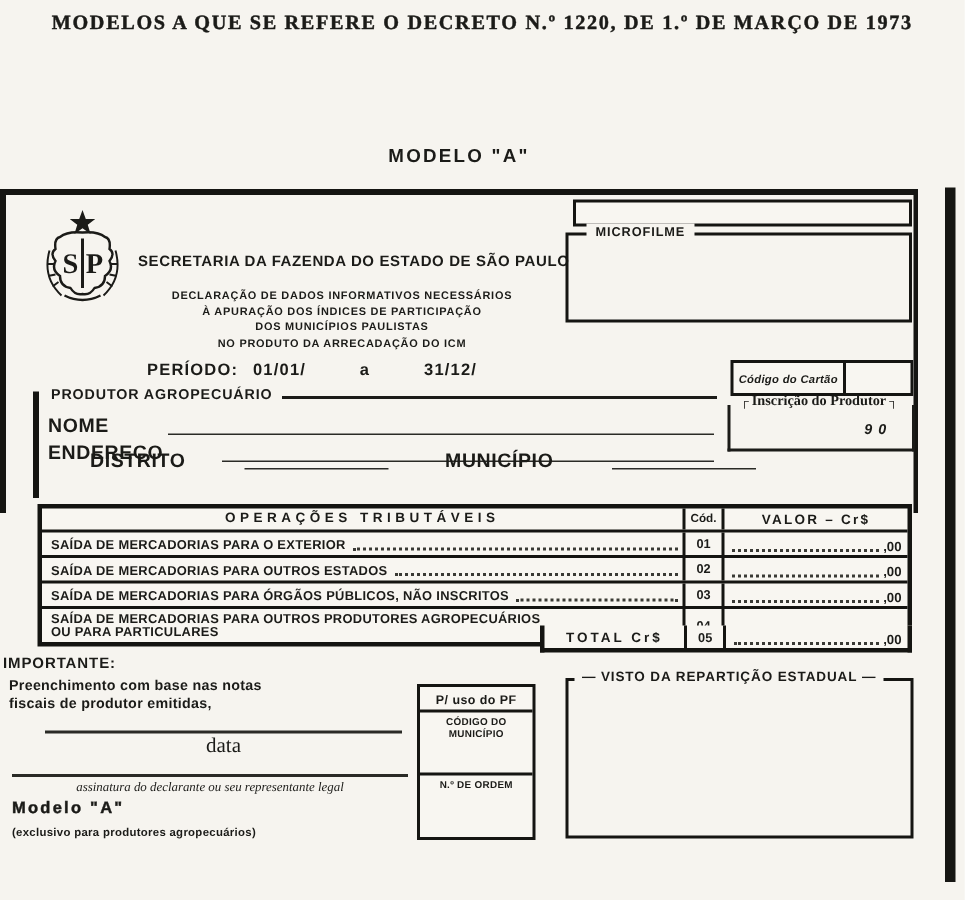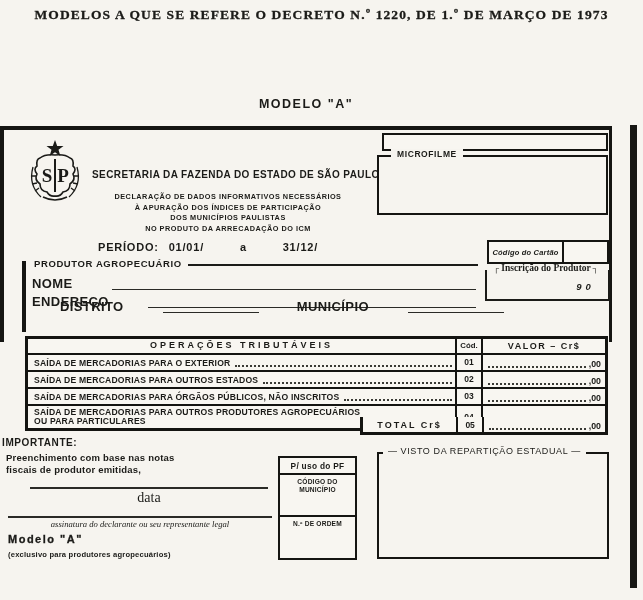--- a/index.html
+++ b/index.html
@@ -147,21 +147,21 @@
   }
   .pf-cell1{height:40px;border-bottom:2px solid #151512;}
   .pf-cell1 .txt,.pf-cell2 .txt{
     padding-top:3px;text-align:center;font-weight:bold;font-size:6.6px;line-height:8px;letter-spacing:.2px;
   }
 
   
   .visto-box{left:377px;top:452px;width:228px;height:103px;border:2.5px solid #151512;}
   .visto-label{
     left:383px;top:446px;background:#f6f4ef;padding:0 5px;
-    font-weight:normal;font-size:9px;letter-spacing:.6px;
+    font-weight:bold;font-size:9px;letter-spacing:.6px;
   }
   .visto-label:before{content:"—";margin-right:3px;}
   .visto-label:after{content:"—";margin-left:3px;}
 </style>
 </head>
 <body>
 
 <div class="page">
 
   <div class="abs doc-title">MODELOS A QUE SE REFERE O DECRETO N.º 1220, DE 1.º DE MARÇO DE 1973</div>

